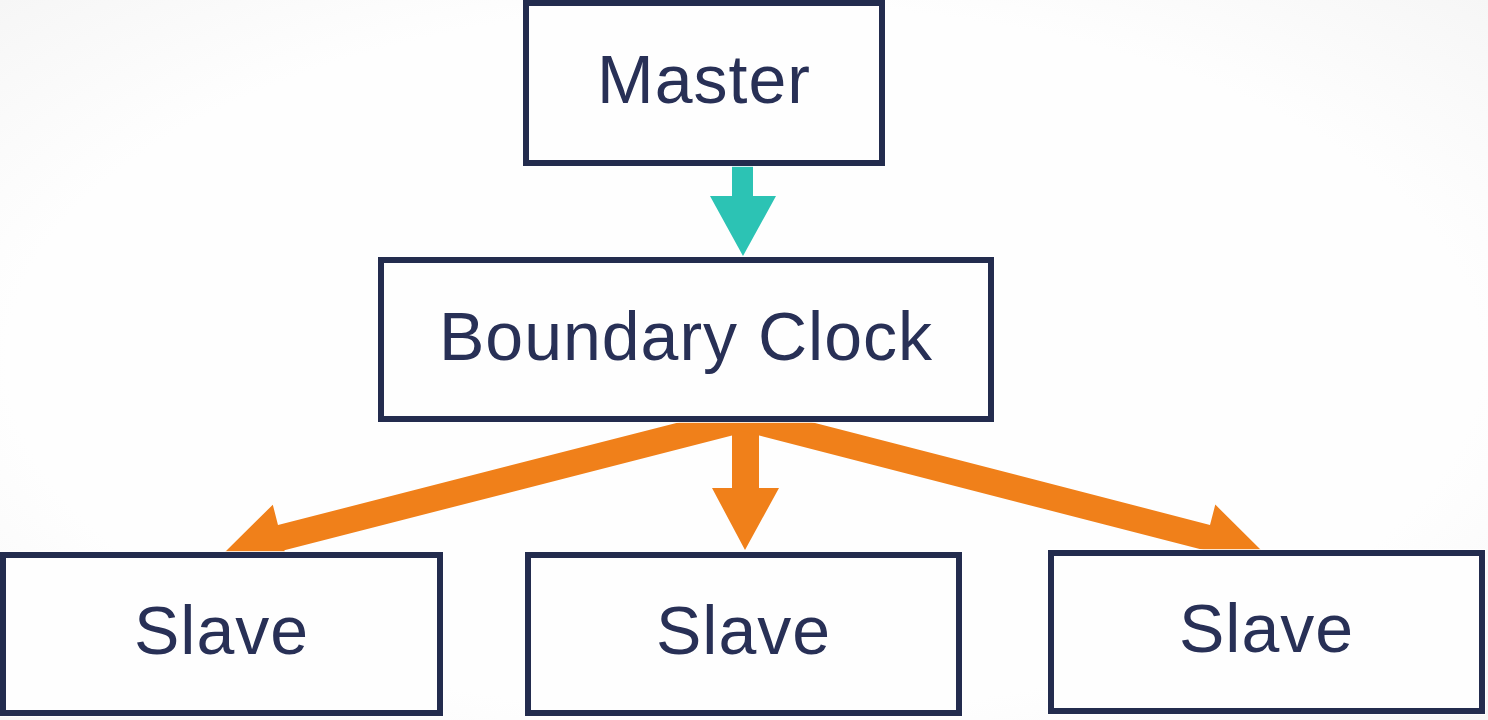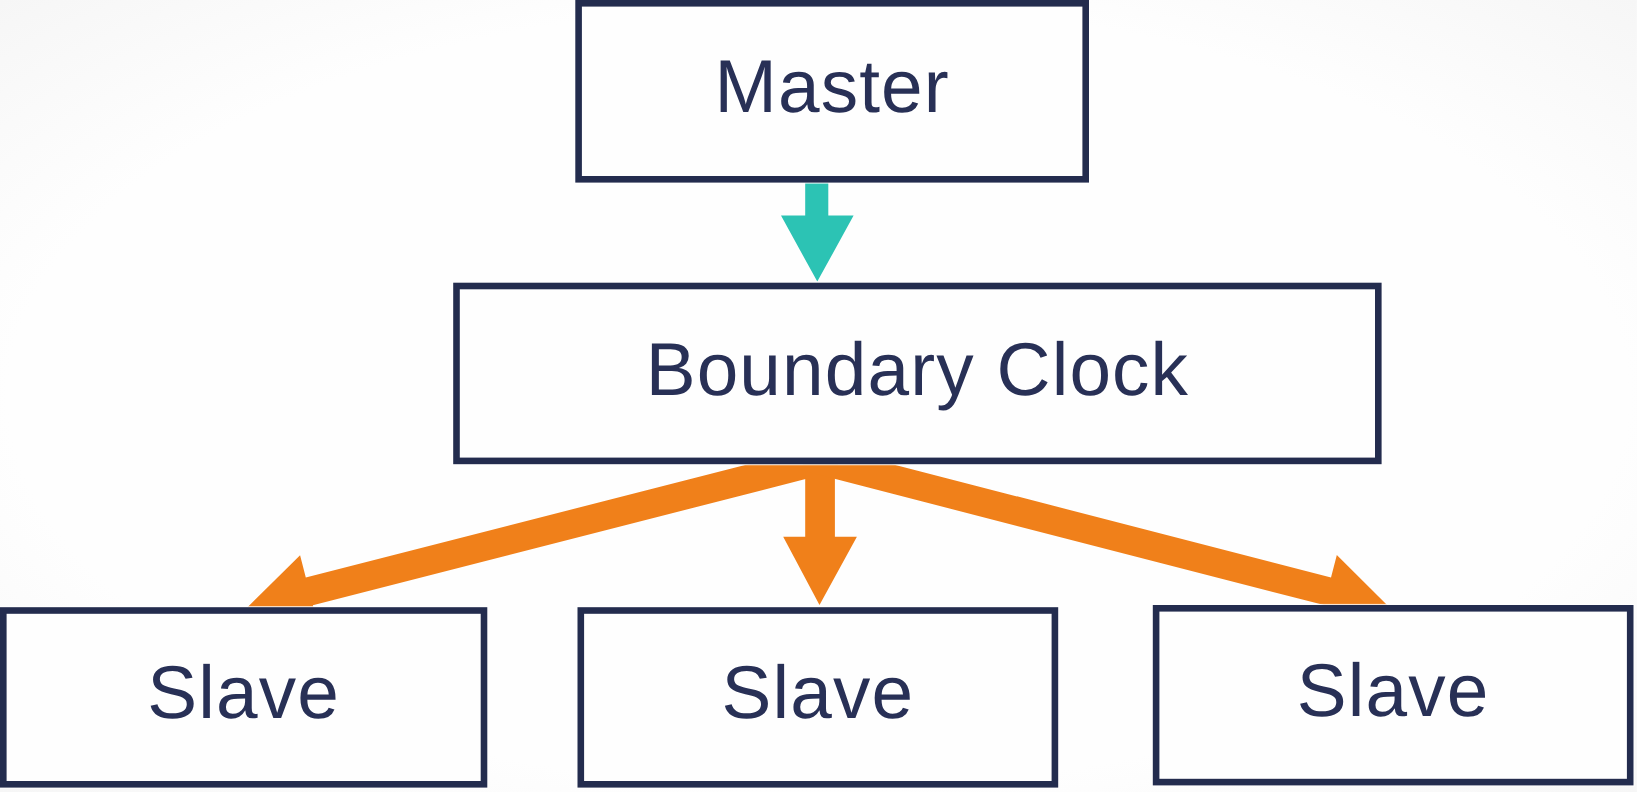--- a/index.html
+++ b/index.html
@@ -31,22 +31,22 @@
   }
   .node .label {
     color: #283056;
     font-size: 68px;
     font-weight: 400;
     letter-spacing: 1px;
     line-height: 1;
     white-space: nowrap;
     transform: translateY(-4px);
   }
-  #node-master   { left: 523px; top: 0px;   width: 467px; height: 166px; }
-  #node-boundary { left: 378px; top: 257px; width: 844px; height: 165px; margin-left: 34px; }
+  #node-master   { left: 523px; top: 0px;   width: 362px; height: 166px; }
+  #node-boundary { left: 378px; top: 257px; width: 616px; height: 165px; }
   #node-slave-1  { left: 0px;   top: 552px; width: 443px; height: 164px; }
   #node-slave-2  { left: 525px; top: 552px; width: 437px; height: 164px; }
   #node-slave-3  { left: 1048px;top: 550px; width: 437px; height: 164px; }
   svg.arrows {
     position: absolute;
     left: 0; top: 0;
     width: 1488px;
     height: 720px;
     pointer-events: none;
   }

